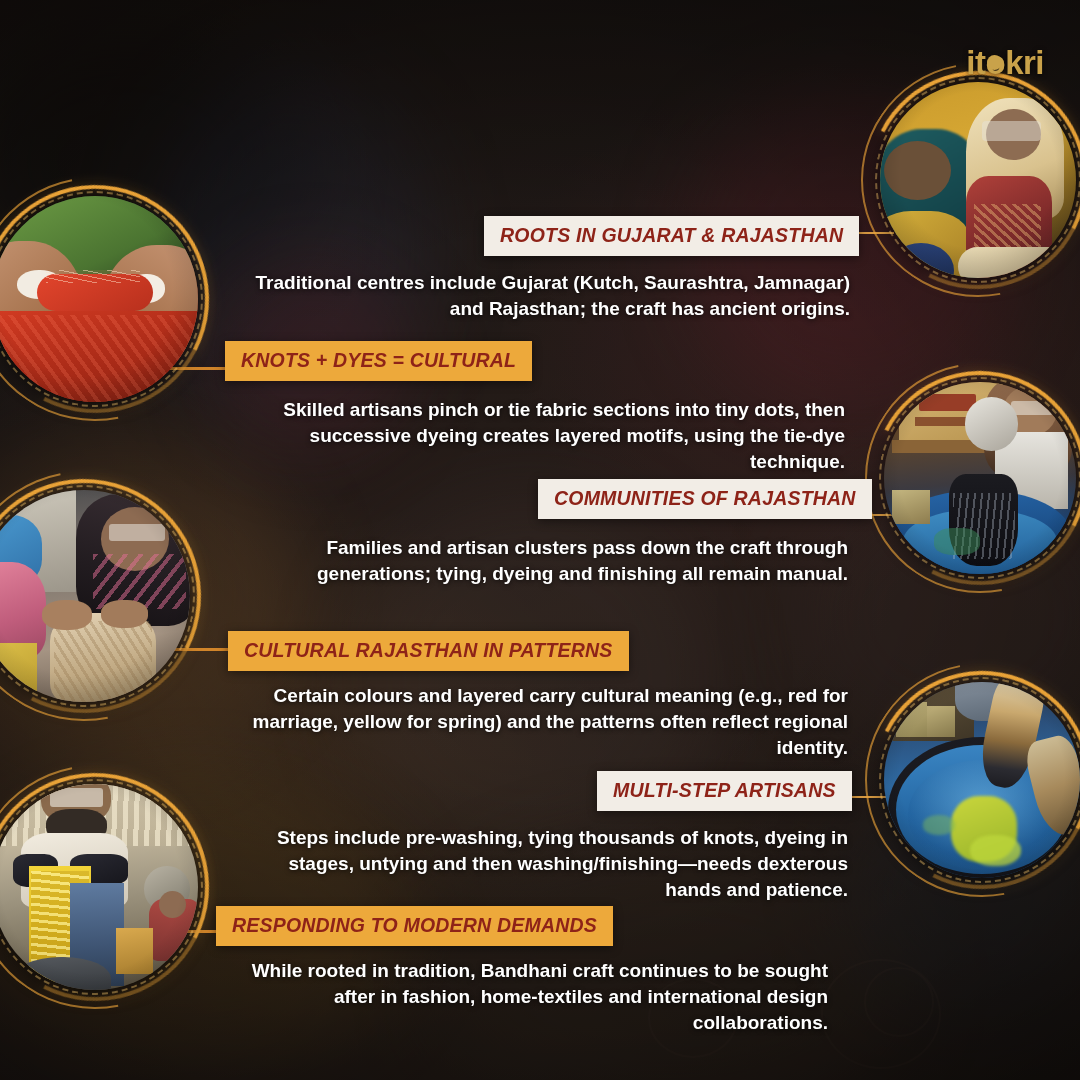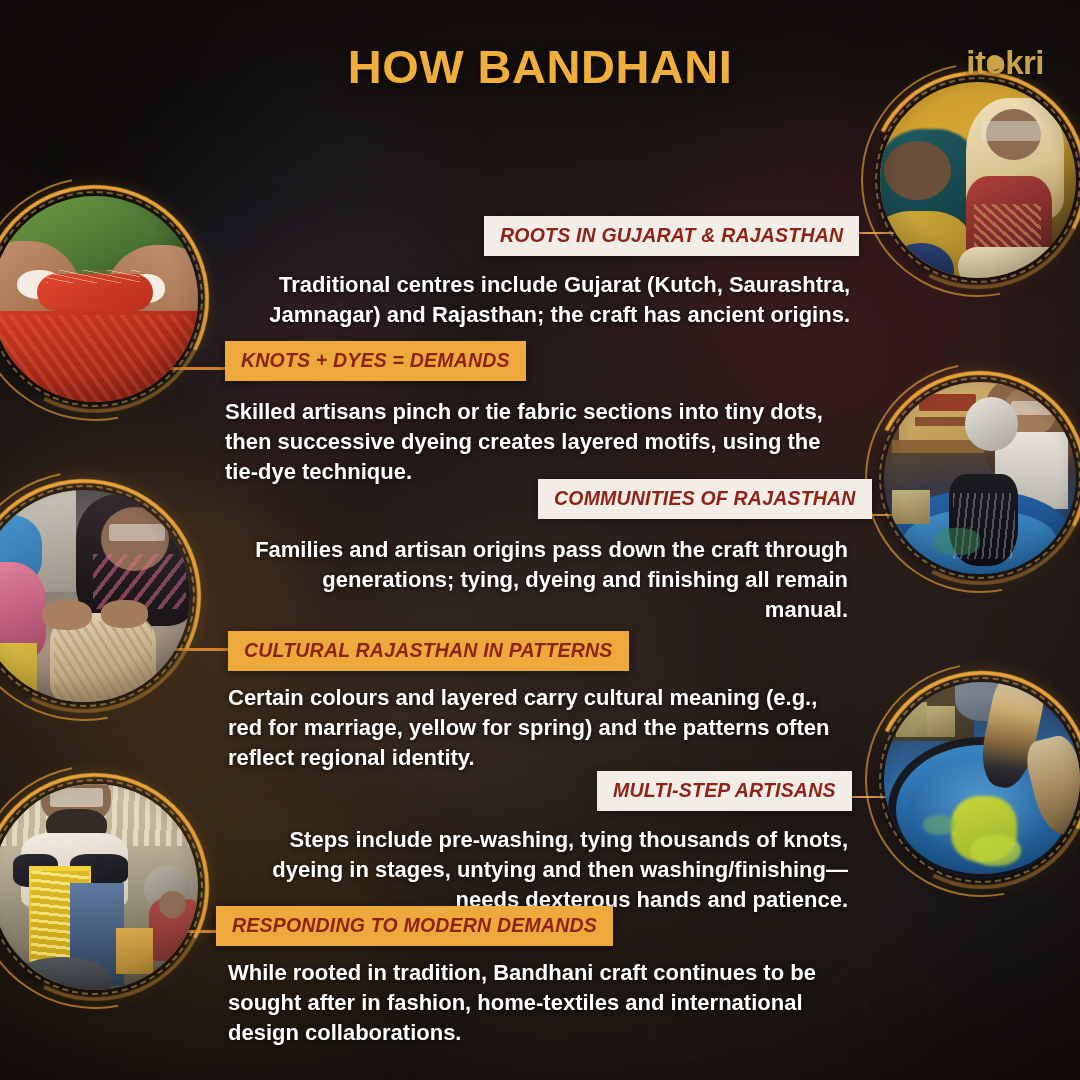--- a/index.html
+++ b/index.html
@@ -107,26 +107,26 @@
     font-size:19.5px; font-weight:bold; font-style:italic;
     letter-spacing:.2px; white-space:nowrap;
     color:#8E2318;
     box-shadow:0 2px 9px rgba(0,0,0,.45);
   }
   .badge.cream  { background:#F2EDE6; }
   .badge.orange { background:#EDA93B; }
 
   .body {
     position:absolute; z-index:11;
-    font-size:22px; font-weight:bold; line-height:1.37;
+    font-size:19px; font-weight:bold; line-height:1.37;
     color:#FFFFFF;
     text-shadow:0 1px 5px rgba(0,0,0,.75);
   }
   .body.right { text-align:right; }
-  .body.left  { text-align:left; }
+  .body.left  { text-align:right; }
 </style>
 </head>
 <body>
 
 <div class="bg">
   <div class="bg-base"></div>
   <div class="bg-blob b1"></div>
   <div class="bg-blob b2"></div>
   <div class="bg-blob b3"></div>
   <div class="bg-blob b4"></div>
@@ -137,21 +137,20 @@
   <div class="bg-blob b9"></div>
   <div class="bg-blob b10"></div>
   <div class="bg-swirl s1"></div>
   <div class="bg-swirl s2"></div>
   <div class="bg-swirl s3"></div>
   <div class="bg-vignette"></div>
   <div class="bg-scrim"></div>
 </div>
 
 <div class="title">
-  <div>HOW BANDHANI</div>
 </div>
 
 <div class="logo">
   <span>it</span><span class="dotwrap"><span>o</span><span class="dot"></span></span><span>kri</span>
 </div>
 
 <div class="photo" style="left:880px; top:82px; width:196px; height:196px;">
   <div class="ring2"></div>
   <div class="ring"></div>
   <div class="img">
@@ -286,25 +285,25 @@
     <div style="left:60%; top:70%; width:18%; height:22%; background:linear-gradient(170deg,#d9a94e,#a77d2e);"></div>
     <div style="inset:0; background:radial-gradient(ellipse 84% 84% at 48% 48%, rgba(0,0,0,0) 52%, rgba(0,0,0,.4) 100%);"></div>
   </div>
   <div class="ring3"></div>
 </div>
 <div class="connector" style="left:166px; top:930px; width:66px;"></div>
 
 <div class="badge cream" style="left:484px; top:216px;">ROOTS IN GUJARAT &amp; RAJASTHAN</div>
 <div class="body right" style="left:250px; top:270px; width:600px;">Traditional centres include Gujarat (Kutch, Saurashtra, Jamnagar) and Rajasthan; the craft has ancient origins.</div>
 
-<div class="badge orange" style="left:225px; top:341px;">KNOTS + DYES = DEMANDS</div>
+<div class="badge orange" style="left:225px; top:341px;">KNOTS + DYES = CULTURAL</div>
 <div class="body left" style="left:225px; top:397px; width:620px;">Skilled artisans pinch or tie fabric sections into tiny dots, then successive dyeing creates layered motifs, using the tie-dye technique.</div>
 
 <div class="badge cream" style="left:538px; top:479px;">COMMUNITIES OF RAJASTHAN</div>
-<div class="body right" style="left:240px; top:535px; width:608px;">Families and artisan origins pass down the craft through generations; tying, dyeing and finishing all remain manual.</div>
+<div class="body right" style="left:240px; top:535px; width:608px;">Families and artisan clusters pass down the craft through generations; tying, dyeing and finishing all remain manual.</div>
 
 <div class="badge orange" style="left:228px; top:631px;">CULTURAL RAJASTHAN IN PATTERNS</div>
 <div class="body left" style="left:228px; top:683px; width:620px;">Certain colours and layered carry cultural meaning (e.g., red for marriage, yellow for spring) and the patterns often reflect regional identity.</div>
 
 <div class="badge cream" style="left:597px; top:771px;">MULTI-STEP ARTISANS</div>
 <div class="body right" style="left:240px; top:825px; width:608px;text-align:right;">Steps include pre-washing, tying thousands of knots, dyeing in stages, untying and then washing/finishing—needs dexterous hands and patience.</div>
 
 <div class="badge orange" style="left:216px; top:906px;">RESPONDING TO MODERN DEMANDS</div>
 <div class="body left" style="left:228px; top:958px; width:600px;">While rooted in tradition, Bandhani craft continues to be sought after in fashion, home-textiles and international design collaborations.</div>
 

